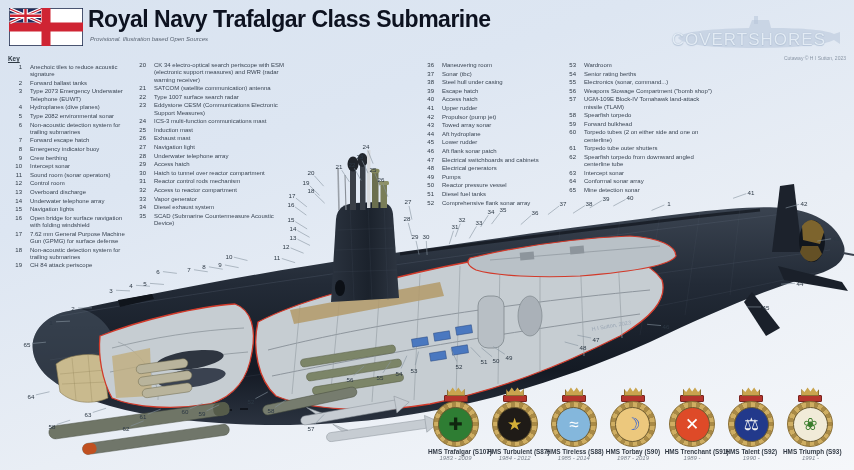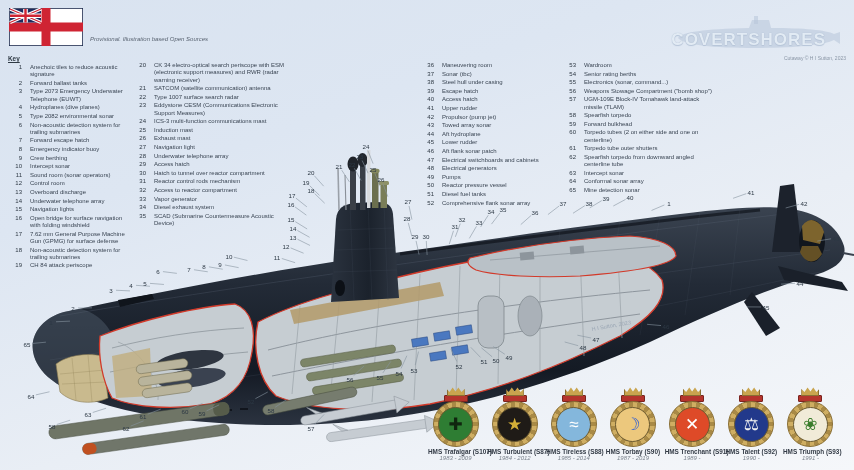--- a/index.html
+++ b/index.html
@@ -8,21 +8,21 @@
     font-family:"Liberation Sans",sans-serif;
     background:linear-gradient(160deg,#d9e3f0 0%,#dde6f2 30%,#e9eef5 62%,#f5f7fa 100%);
   }
   
   #header{position:absolute;left:0;top:0;width:854px;height:52px;z-index:4;}
   #flag{position:absolute;left:9px;top:8px;}
   #title{position:absolute;left:88px;top:6px;font-size:23px;font-weight:bold;
     letter-spacing:-0.5px;color:#0d1220;white-space:nowrap;}
   #subtitle{position:absolute;left:90px;top:36px;font-size:6px;font-style:italic;color:#5a6472;}
   #watermark{position:absolute;right:10px;top:12px;width:170px;height:44px;z-index:0;}
-  #wm-text{position:absolute;right:18px;top:18px;font-size:17px;font-weight:bold;letter-spacing:1px;
+  #wm-text{position:absolute;right:18px;top:18px;font-size:17px;font-weight:normal;letter-spacing:1px;
     color:rgba(230,238,247,0.95);text-shadow:0 0 1px #9fb0c6,0 1px 1px #b9c7da;}
   #credit{position:absolute;right:8px;top:55px;font-size:5px;color:#8a96a6;}
   
   .key-col{position:absolute;z-index:3;}
   #key-heading{font-size:6.4px;font-weight:bold;text-decoration:underline;color:#2e3944;margin-bottom:2px;}
   .ki{display:flex;margin-bottom:1.3px;}
   .kn{flex:0 0 14px;text-align:right;margin-right:8px;font-size:6px;line-height:7.3px;color:#2e3944;}
   .kt{font-size:6px;line-height:7.3px;color:#3a4553;}
   #col1{left:8px;top:55px;width:126px;}   #col1 .kt{width:102px;}
   #col2{left:132px;top:62px;width:162px;} #col2 .kt{width:138px;}
@@ -68,20 +68,21 @@
     <rect x="0" y="14.5" width="74" height="9" fill="#cf2433"></rect>
     <rect x="32.5" y="0" width="9" height="38" fill="#cf2433"></rect>
     <g>
       <rect x="1" y="1" width="31" height="13.5" fill="#1d2b5e"></rect>
       <path d="M1 1 L32 14.5 M32 1 L1 14.5" stroke="#ffffff" stroke-width="3.4"></path>
       <path d="M1 1 L32 14.5 M32 1 L1 14.5" stroke="#cf2433" stroke-width="1.2"></path>
       <path d="M16.5 1 V14.5 M1 7.75 H32" stroke="#ffffff" stroke-width="4.6"></path>
       <path d="M16.5 1 V14.5 M1 7.75 H32" stroke="#cf2433" stroke-width="2.4"></path>
     </g>
   </svg>
+  <div id="title">Royal Navy Trafalgar Class Submarine</div>
   <div id="subtitle">Provisional. Illustration based Open Sources</div>
 </div>
 <div id="credit">Cutaway © H I Sutton, 2023</div>
 
 <div class="key-col" id="col1">
   <div id="key-heading">Key</div>
 <div class="ki">
       <span class="kn">1</span>
       <span class="kt">Anechoic tiles to reduce acoustic signature</span>
     </div>

